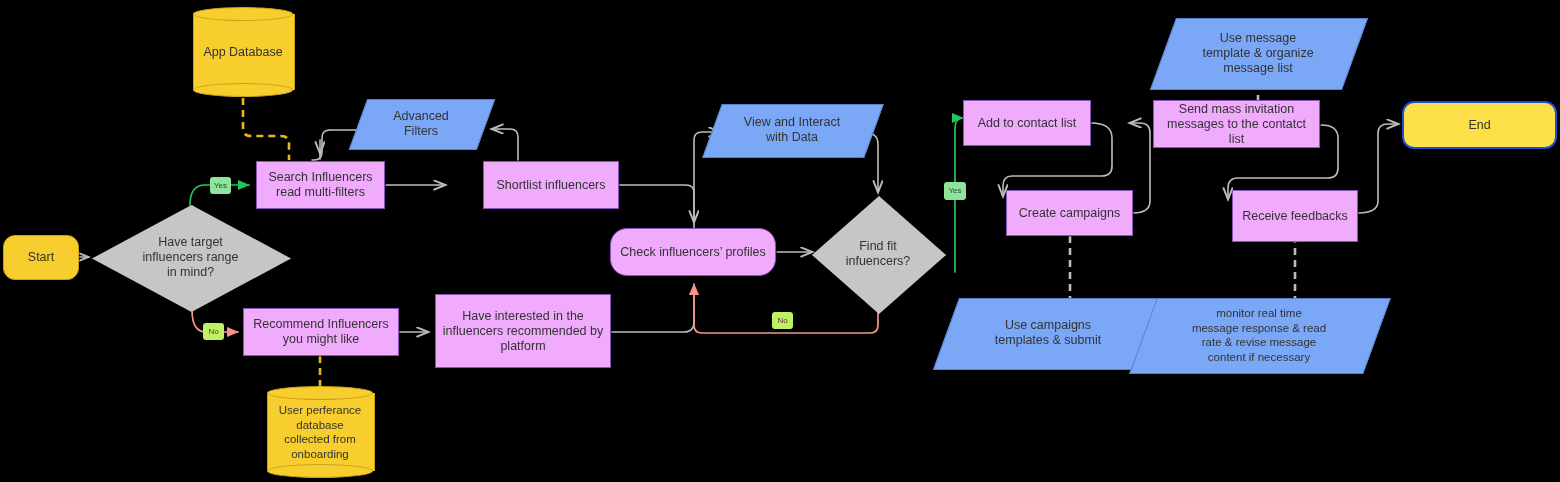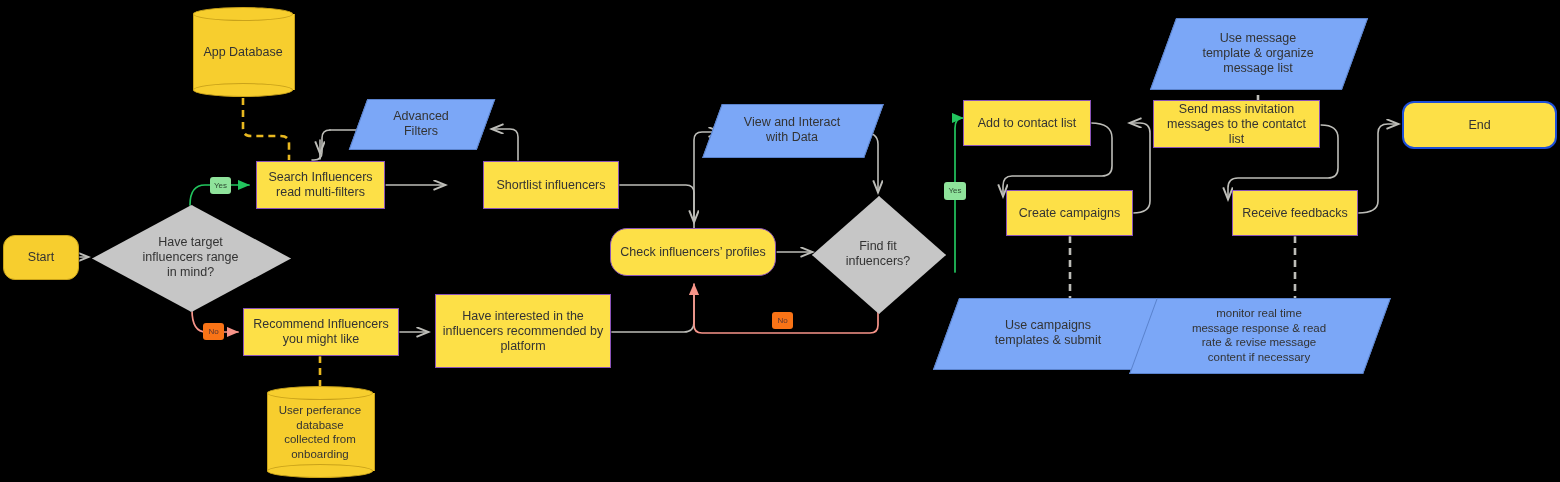--- a/index.html
+++ b/index.html
@@ -35,21 +35,21 @@
     z-index: 3;
   }
   .node .lbl {
     position: relative;
     z-index: 4;
     padding: 0 6px;
     white-space: pre-line;
   }
   
   .rect-proc {
-    background: #fde047;
+    background: #f0abfc;
     border: 1px solid #8a53b8;
     box-shadow: 1px 1px 0 rgba(0,0,0,0.35);
   }
   
   .term-start {
     background: #F7CE2E;
     border: 1px solid #c9a21a;
     border-radius: 12px;
     box-shadow: 1px 1px 0 rgba(0,0,0,0.3);
   }
@@ -132,21 +132,21 @@
     line-height: 10px;
     border-radius: 3px;
     z-index: 5;
     font-family: "Liberation Sans", sans-serif;
   }
   .lbl-yes {
     background: #8FE39B;
     color: #2d4a32;
   }
   .lbl-no {
-    background: #f97316;
+    background: #bef264;
     color: #5a3632;
     text-align: right;
   }
 </style>
 </head>
 <body>
 
 <div id="canvas">
 
   <svg class="edges" viewBox="0 0 1560 482">
@@ -309,21 +309,21 @@
 template &amp; organize
 message list</span>
     <span class="shape"></span>
   </div>
 
   <div class="node rect-proc" style="left:1153px; top:100px; width:167px; height:48px;">
     <span class="lbl">Send mass invitation
 messages to the contatct list</span>
   </div>
 
-  <div class="node rect-proc" style="left:1232px; top:190px; width:126px; height:46px;">
+  <div class="node rect-proc" style="left:1232px; top:190px; width:126px; height:52px;">
     <span class="lbl">Receive feedbacks</span>
   </div>
 
   <div class="node para" style="left:1143px; top:298px; width:232px; height:74px; font-size:11.5px; line-height:14.5px;">
     <span class="shape"></span>
     <span class="lbl">monitor  real time
 message response &amp; read
 rate &amp; revise message
 content if necessary</span>
   </div>

